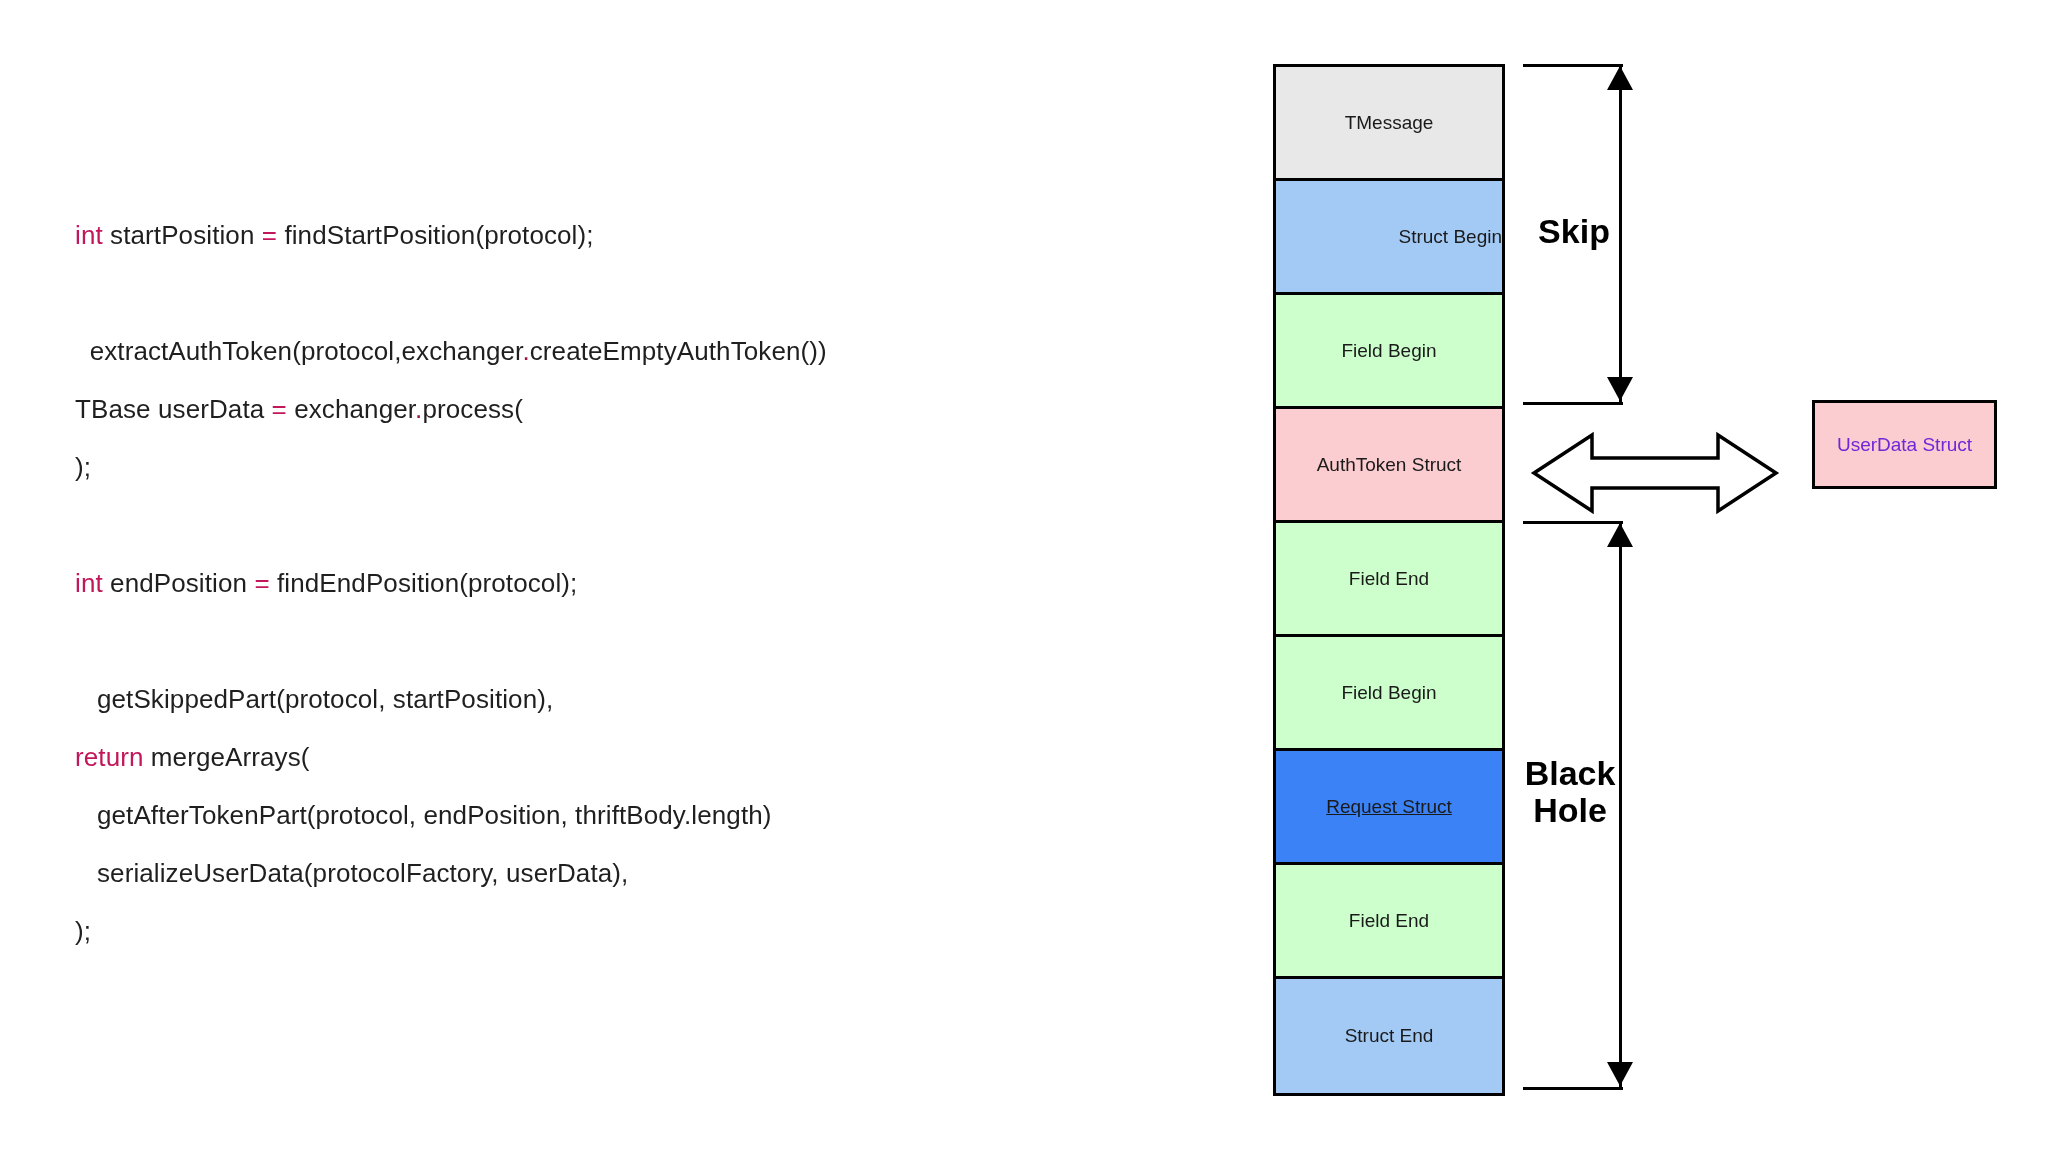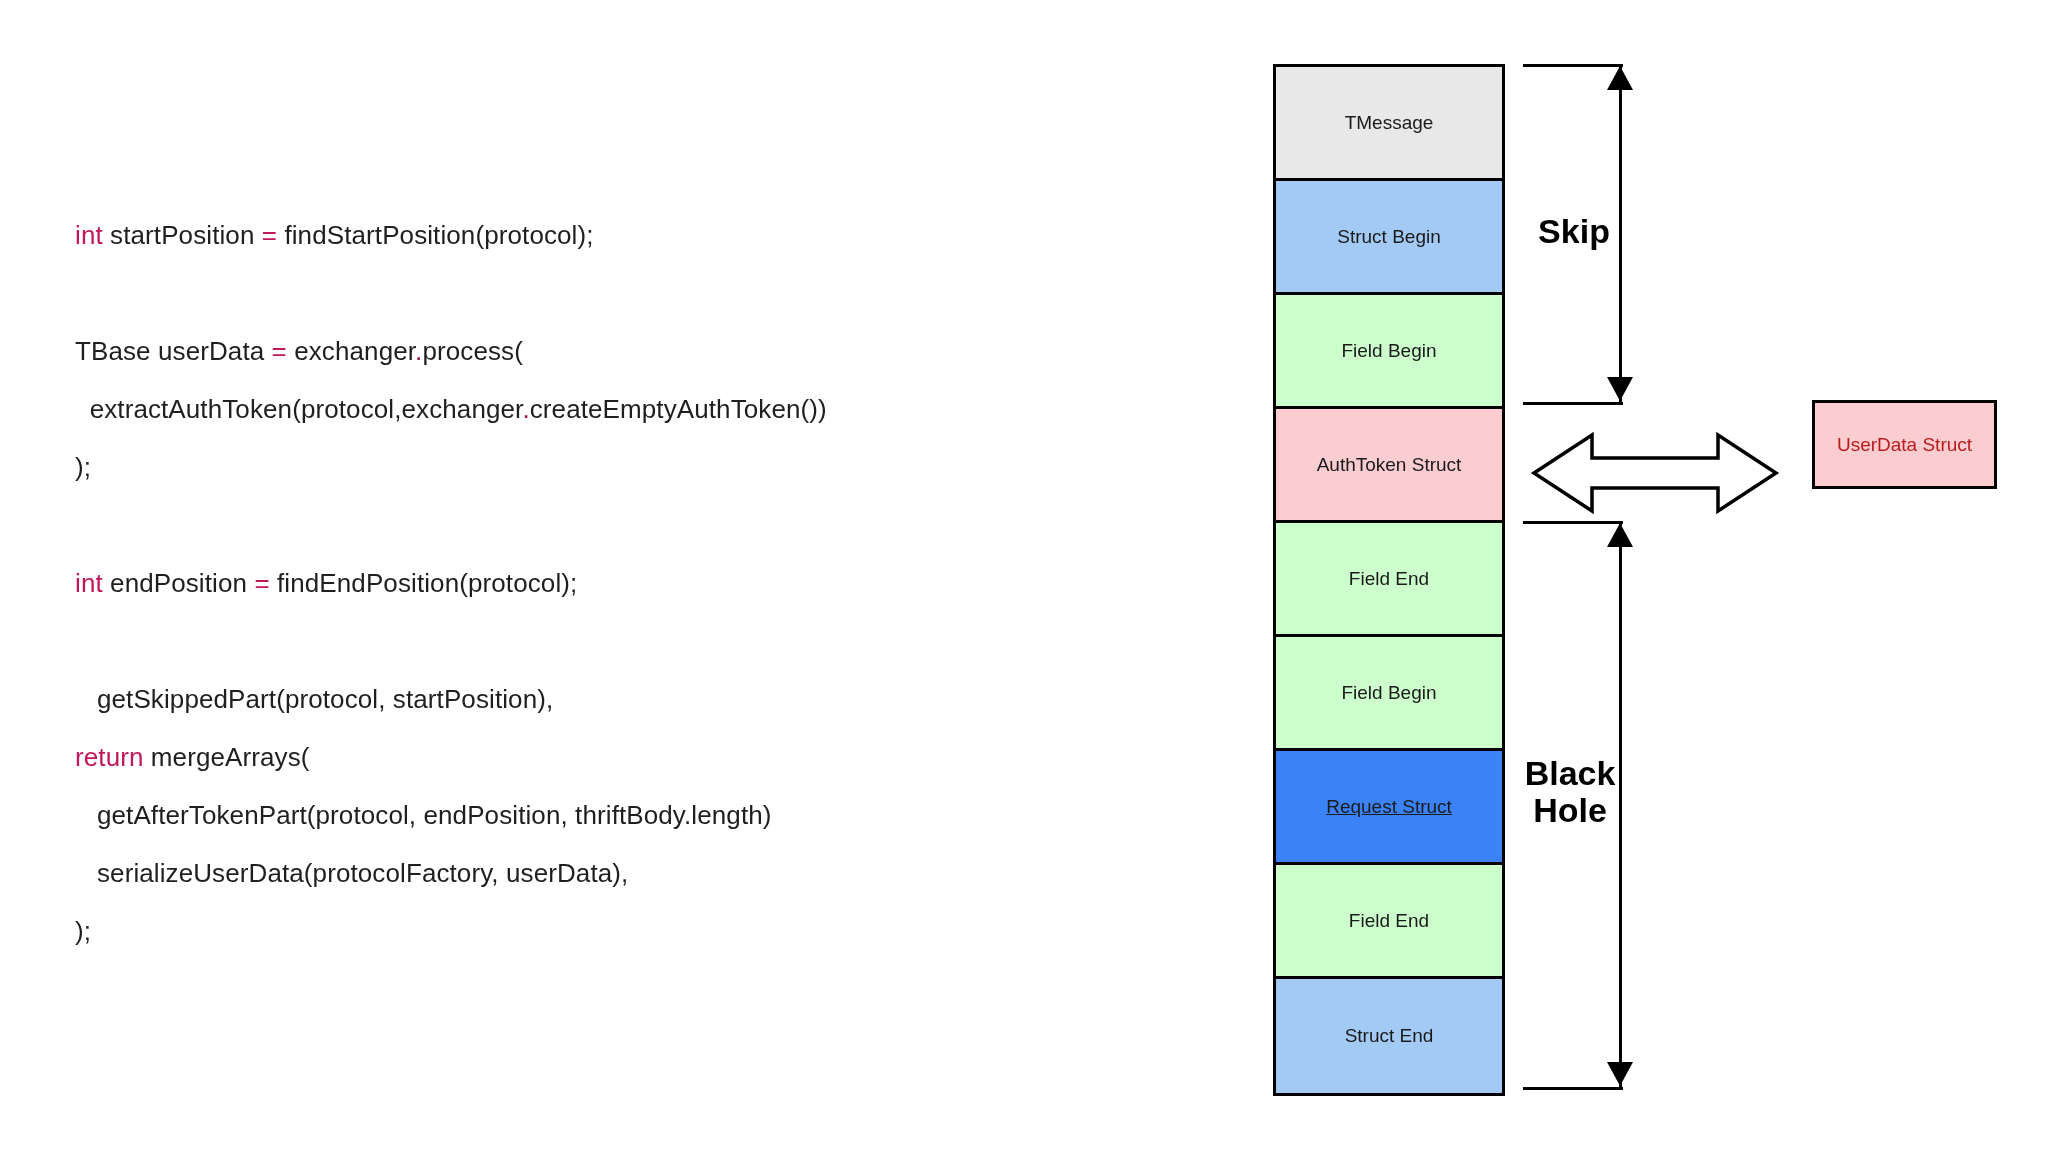--- a/index.html
+++ b/index.html
@@ -102,49 +102,49 @@
   #userdata-box{
     position:absolute;
     left:1812px; top:400px;
     width:185px; height:89px;
     border:3px solid #000;
     box-sizing:border-box;
     display:flex;
     align-items:center;
     justify-content:center;
     font-size:19px;
-    color:#b91c1c;
+    color:#6d28d9;
   }
 </style>
 </head>
 <body>
 
 <div id="code-panel">
     <div class="code-line"><span class="kw">int</span><span> startPosition </span><span class="op">=</span><span> findStartPosition(protocol);</span></div>
     <div class="code-line blank"></div>
+    <div class="code-line"><span>  extractAuthToken(protocol,exchanger</span><span class="dot">.</span><span>createEmptyAuthToken())</span></div>
     <div class="code-line"><span>TBase userData </span><span class="op">=</span><span> exchanger</span><span class="dot">.</span><span>process(</span></div>
-    <div class="code-line"><span>  extractAuthToken(protocol,exchanger</span><span class="dot">.</span><span>createEmptyAuthToken())</span></div>
     <div class="code-line"><span>);</span></div>
     <div class="code-line blank"></div>
     <div class="code-line"><span class="kw">int</span><span> endPosition </span><span class="op">=</span><span> findEndPosition(protocol);</span></div>
     <div class="code-line blank"></div>
     <div class="code-line"><span>   getSkippedPart(protocol, startPosition),</span></div>
     <div class="code-line"><span class="kw">return</span><span> mergeArrays(</span></div>
     <div class="code-line"><span>   getAfterTokenPart(protocol, endPosition, thriftBody.length)</span></div>
     <div class="code-line"><span>   serializeUserData(protocolFactory, userData),</span></div>
     <div class="code-line"><span>);</span></div>
   </div>
 
 <div id="diagram">
 
   <div id="stack">
       <div class="stack-block" style="background: rgb(232, 232, 232);">
         <span>TMessage</span>
       </div>
-      <div class="stack-block" style="background: rgb(163, 202, 245);">
+      <div class="stack-block" style="background: rgb(163, 202, 245); justify-content: flex-end;">
         <span>Struct Begin</span>
       </div>
       <div class="stack-block" style="background: rgb(204, 255, 204);">
         <span>Field Begin</span>
       </div>
       <div class="stack-block" style="background: rgb(251, 204, 208);">
         <span>AuthToken Struct</span>
       </div>
       <div class="stack-block" style="background: rgb(204, 255, 204);">
         <span>Field End</span>

